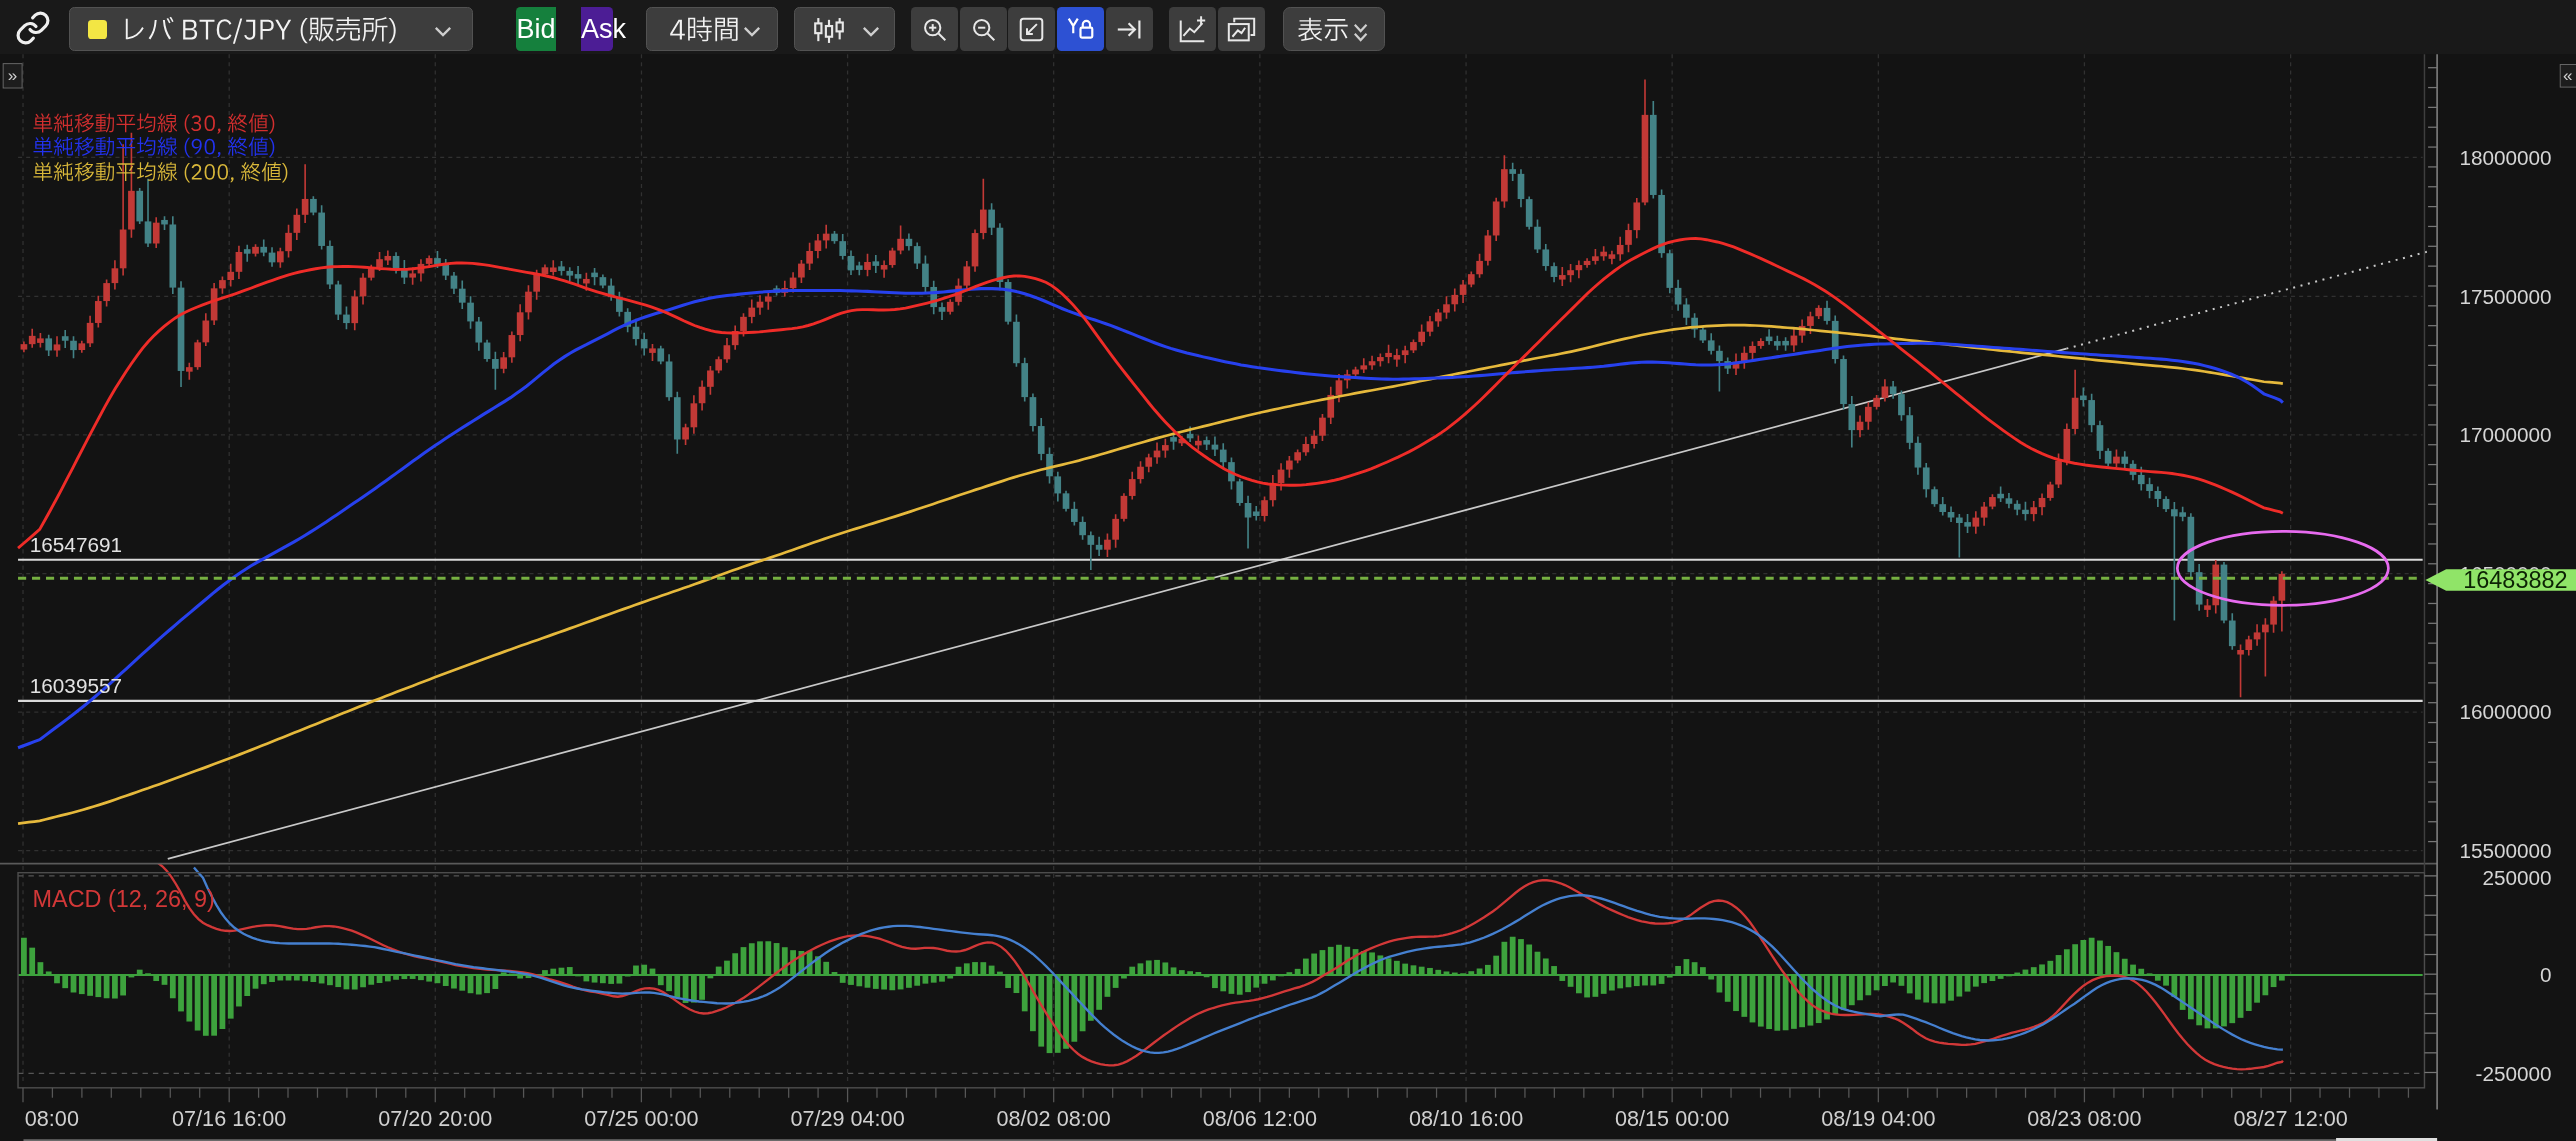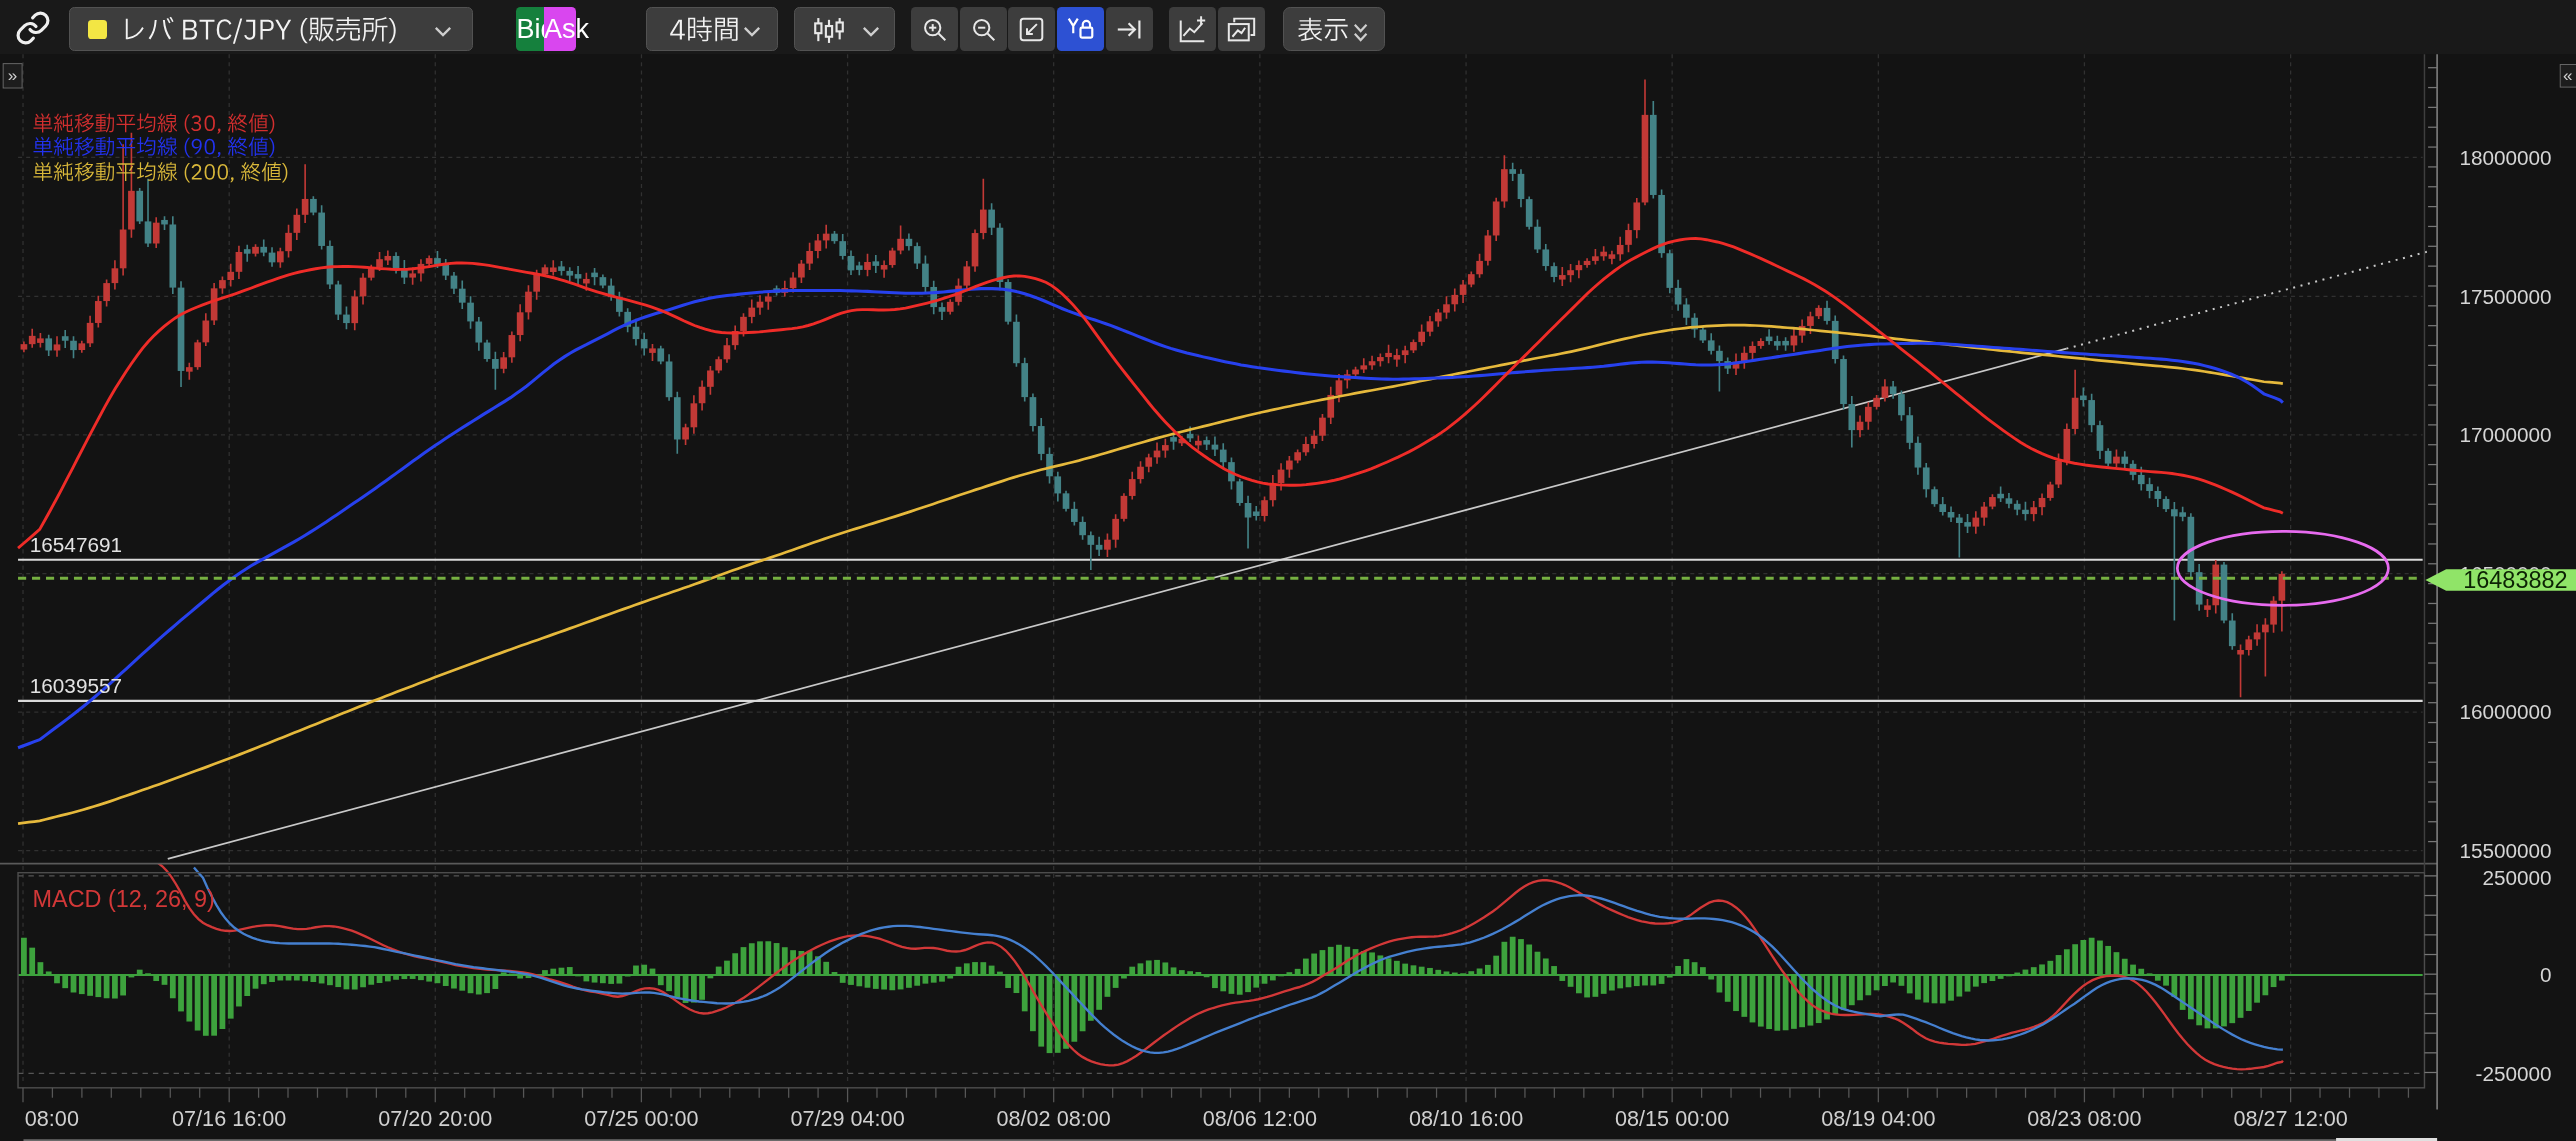--- a/index.html
+++ b/index.html
@@ -820,21 +820,21 @@
  <div class="dd" style="left:69px;width:404px">
    <span class="sw"></span>
         <svg style="position:absolute;left:49px;top:0" width="379" height="44" viewBox="0 0 420 49">
           <path transform="translate(0.0 35.0)" d="M6.54 -0.12L6.54 -22.92L8.67 -22.92L8.67 -2.25Q13.68 -2.91 17.94 -5.88Q22.20 -8.85 24.81 -13.83L26.49 -12.51Q23.73 -7.32 19.06 -4.05Q14.40 -0.78 8.67 -0.12L6.54 -0.12ZM58.14 -19.32Q56.64 -22.41 55.26 -24.42L56.88 -25.17Q58.53 -22.68 59.70 -20.07L58.14 -19.32ZM54.75 -17.91Q53.58 -20.58 51.93 -23.04L53.61 -23.82Q55.44 -20.85 56.37 -18.66L54.75 -17.91ZM31.98 -1.23Q35.13 -5.55 36.70 -10.30Q38.28 -15.06 38.76 -21.75L40.95 -21.60Q40.44 -14.67 38.79 -9.60Q37.14 -4.53 33.93 -0.00L31.98 -1.23ZM50.04 -21.75Q50.52 -15.21 52.14 -10.41Q53.76 -5.61 56.85 -1.23L54.87 -0.00Q51.69 -4.59 50.02 -9.67Q48.36 -14.76 47.85 -21.60L50.04 -21.75ZM70.41 -0.00L70.41 -21.99L79.38 -21.99Q82.08 -21.99 83.64 -20.46Q85.20 -18.93 85.20 -16.35Q85.20 -14.13 84.12 -13.02Q83.04 -11.91 81.66 -11.67L81.66 -11.46Q82.59 -11.40 83.58 -10.84Q84.57 -10.29 85.26 -9.15Q85.95 -8.01 85.95 -6.33Q85.95 -4.53 85.21 -3.09Q84.48 -1.65 83.20 -0.82Q81.93 -0.00 80.31 -0.00L70.41 -0.00ZM79.08 -12.42Q80.70 -12.42 81.60 -13.25Q82.50 -14.07 82.50 -15.57L82.50 -16.62Q82.50 -18.12 81.60 -18.95Q80.70 -19.77 79.08 -19.77L72.93 -19.77L72.93 -12.42L79.08 -12.42ZM79.53 -2.22Q81.30 -2.22 82.28 -3.14Q83.25 -4.05 83.25 -5.70L83.25 -6.81Q83.25 -8.46 82.28 -9.36Q81.30 -10.26 79.53 -10.26L72.93 -10.26L72.93 -2.22L79.53 -2.22ZM105.30 -21.99L105.30 -19.77L98.22 -19.77L98.22 -0.00L95.70 -0.00L95.70 -19.77L88.62 -19.77L88.62 -21.99L105.30 -21.99ZM116.58 0.39Q112.41 0.39 110.10 -2.52Q107.79 -5.43 107.79 -10.86Q107.79 -16.38 110.10 -19.38Q112.41 -22.38 116.58 -22.38Q119.28 -22.38 121.17 -21.13Q123.06 -19.89 124.11 -17.58L122.07 -16.35Q121.35 -18.12 119.95 -19.12Q118.56 -20.13 116.58 -20.13Q113.73 -20.13 112.11 -18.06Q110.49 -15.99 110.49 -12.48L110.49 -9.30Q110.49 -5.79 112.09 -3.82Q113.70 -1.86 116.58 -1.86Q118.65 -1.86 120.09 -2.92Q121.53 -3.99 122.25 -5.88L124.26 -4.62Q123.24 -2.25 121.26 -0.93Q119.28 0.39 116.58 0.39ZM127.98 4.77L125.82 4.77L134.04 -23.31L136.20 -23.31L127.98 4.77ZM144.45 0.39Q142.02 0.39 140.43 -0.94Q138.84 -2.28 138.39 -4.56L140.67 -5.07Q141.03 -3.57 141.97 -2.71Q142.92 -1.86 144.51 -1.86Q146.31 -1.86 147.25 -2.94Q148.20 -4.02 148.20 -6.15L148.20 -19.77L140.61 -19.77L140.61 -21.99L150.72 -21.99L150.72 -5.70Q150.72 -3.87 149.92 -2.49Q149.13 -1.11 147.72 -0.36Q146.31 0.39 144.45 0.39ZM159.00 -0.00L156.48 -0.00L156.48 -21.99L165.21 -21.99Q168.12 -21.99 169.71 -20.31Q171.30 -18.63 171.30 -15.72Q171.30 -12.78 169.71 -11.10Q168.12 -9.42 165.21 -9.42L159.00 -9.42L159.00 -0.00ZM159.00 -19.77L159.00 -11.64L165.21 -11.64Q166.83 -11.64 167.71 -12.49Q168.60 -13.35 168.60 -14.91L168.60 -16.50Q168.60 -18.06 167.71 -18.91Q166.83 -19.77 165.21 -19.77L159.00 -19.77ZM183.06 -8.82L183.06 -0.00L180.54 -0.00L180.54 -8.73L172.98 -21.99L175.86 -21.99L181.83 -11.34L181.92 -11.34L187.83 -21.99L190.71 -21.99L183.06 -8.82ZM201.21 -9.81Q201.21 -12.78 201.97 -15.54Q202.74 -18.30 204.03 -20.46Q205.32 -22.62 206.91 -23.97L209.19 -23.97Q207.54 -22.53 206.23 -20.38Q204.93 -18.24 204.19 -15.82Q203.46 -13.41 203.46 -11.19L203.46 -8.46Q203.46 -6.24 204.19 -3.82Q204.93 -1.41 206.23 0.73Q207.54 2.88 209.19 4.32L206.91 4.32Q205.32 2.97 204.03 0.81Q202.74 -1.35 201.97 -4.09Q201.21 -6.84 201.21 -9.81ZM211.98 -24.09L220.86 -24.09L220.86 -5.64L211.98 -5.64L211.98 -24.09ZM232.53 -4.74Q234.81 -1.59 238.05 0.75L237.06 2.31Q233.76 -0.24 231.45 -3.30Q228.84 -0.06 225.12 2.31L224.16 0.66Q227.79 -1.65 230.34 -4.86Q228.06 -8.40 226.44 -13.32L228.09 -14.01Q229.56 -9.48 231.45 -6.39Q234.06 -10.41 234.96 -15.21L225.36 -15.21Q225.33 -9.03 224.76 -5.07Q224.19 -1.11 222.69 2.31L221.10 1.20Q222.48 -1.89 223.02 -5.76Q223.56 -9.63 223.56 -15.48L223.56 -24.06L237.78 -24.06L237.78 -22.29L225.36 -22.29L225.36 -16.92L236.97 -16.92L236.97 -15.51Q235.71 -9.30 232.53 -4.74ZM219.15 -18.57L219.15 -22.47L213.72 -22.47L213.72 -18.57L219.15 -18.57ZM219.15 -13.05L219.15 -16.98L213.72 -16.98L213.72 -13.05L219.15 -13.05ZM213.72 -11.46L213.72 -7.20L219.15 -7.20L219.15 -11.46L213.72 -11.46ZM218.58 -4.89Q219.24 -3.90 219.94 -2.61Q220.65 -1.32 221.07 -0.27L219.54 0.78Q218.49 -1.80 217.11 -3.93L218.58 -4.89ZM210.27 0.69Q211.23 -0.30 212.22 -1.94Q213.21 -3.57 213.69 -4.86L215.22 -3.99Q214.62 -2.46 213.66 -0.79Q212.70 0.87 211.65 1.98L210.27 0.69ZM254.94 -25.02L254.94 -22.23L267.18 -22.23L267.18 -20.52L254.94 -20.52L254.94 -17.28L265.83 -17.28L265.83 -15.60L242.49 -15.60L242.49 -17.28L253.02 -17.28L253.02 -20.52L241.14 -20.52L241.14 -22.23L253.02 -22.23L253.02 -25.02L254.94 -25.02ZM267.00 -12.66L267.00 -7.29L265.11 -7.29L265.11 -10.98L243.24 -10.98L243.24 -7.29L241.35 -7.29L241.35 -12.66L267.00 -12.66ZM265.26 -0.63L265.26 -5.40L267.18 -4.86L267.18 -0.96Q267.18 0.09 266.68 0.58Q266.19 1.08 265.11 1.08L259.62 1.08Q257.88 1.08 257.16 0.38Q256.44 -0.33 256.44 -1.95L256.44 -9.06L258.42 -9.06L258.42 -2.13Q258.42 -1.32 258.72 -0.97Q259.02 -0.63 259.95 -0.63L265.26 -0.63ZM240.51 0.03Q244.08 -0.99 245.97 -2.23Q247.86 -3.48 248.56 -5.02Q249.27 -6.57 249.48 -8.94L251.43 -8.82Q251.22 -6.03 250.23 -4.08Q249.24 -2.13 247.12 -0.70Q245.01 0.72 241.41 1.74L240.51 0.03ZM297.93 -15.36L297.93 -13.65L293.73 -13.65L293.73 2.25L291.87 2.25L291.87 -13.65L286.53 -13.65Q286.41 -8.07 285.24 -4.35Q284.07 -0.63 281.61 2.34L280.29 0.81Q282.63 -1.92 283.68 -5.54Q284.73 -9.15 284.73 -14.76L284.73 -22.26Q288.60 -22.71 291.37 -23.34Q294.15 -23.97 296.25 -24.84L297.24 -23.31Q293.04 -21.51 286.53 -20.79L286.53 -15.36L297.93 -15.36ZM270.93 -23.76L283.02 -23.76L283.02 -21.99L270.93 -21.99L270.93 -23.76ZM273.81 -8.61Q273.75 -5.22 273.24 -2.69Q272.73 -0.15 271.53 2.34L270.09 0.99Q271.17 -1.20 271.56 -3.75Q271.95 -6.30 271.95 -10.05L271.95 -18.60L282.33 -18.60L282.33 -8.61L273.81 -8.61ZM280.53 -10.26L280.53 -16.95L273.81 -16.95L273.81 -10.26L280.53 -10.26ZM307.11 -9.81Q307.11 -6.84 306.35 -4.09Q305.58 -1.35 304.29 0.81Q303.00 2.97 301.41 4.32L299.13 4.32Q300.78 2.88 302.08 0.73Q303.39 -1.41 304.12 -3.82Q304.86 -6.24 304.86 -8.46L304.86 -11.19Q304.86 -13.41 304.12 -15.82Q303.39 -18.24 302.08 -20.38Q300.78 -22.53 299.13 -23.97L301.41 -23.97Q303.00 -22.62 304.29 -20.46Q305.58 -18.30 306.35 -15.54Q307.11 -12.78 307.11 -9.81Z" fill="#f2f2f2"></path>
         </svg>
    <svg class="chev" style="right:20px" width="18" height="10.8" viewBox="0 0 20 12">
           <path d="M2 2 L10 10 L18 2" stroke="#cfcfcf" stroke-width="2.6" fill="none"></path>
         </svg>
  </div>
  <div class="btn" style="left:516px;width:40px;background:#15803d;border-radius:4.5px 0 0 4.5px">Bid</div>
- <div class="btn" style="left:544px;width:32px;background:#d946ef;border-radius:0 4.5px 4.5px 0">Ask</div>
+ <div class="btn" style="left:581px;width:32px;background:#4c1d95;border-radius:0 4.5px 4.5px 0">Ask</div>
  <div class="dd" style="left:646px;width:132px">
    <svg style="position:absolute;left:21.6px;top:0" width="90" height="44" viewBox="0 0 100 49">
           <path transform="translate(0.0 35.0)" d="M14.28 -4.35L14.28 -0.00L11.88 -0.00L11.88 -4.35L1.20 -4.35L1.20 -6.57L10.53 -21.99L14.28 -21.99L14.28 -6.45L17.52 -6.45L17.52 -4.35L14.28 -4.35ZM11.88 -20.04L11.73 -20.04L3.57 -6.45L11.88 -6.45L11.88 -20.04ZM47.58 -13.62L43.59 -13.62L43.59 -9.51L47.28 -9.51L47.28 -7.80L43.59 -7.80L43.59 0.03Q43.59 1.05 43.12 1.51Q42.66 1.98 41.64 1.98L37.11 1.98L36.60 0.24L41.76 0.24L41.76 -7.80L30.75 -7.80L30.75 -9.51L41.76 -9.51L41.76 -13.62L30.42 -13.62L30.42 -15.33L37.74 -15.33L37.74 -19.56L31.02 -19.56L31.02 -21.21L37.74 -21.21L37.74 -25.17L39.57 -25.17L39.57 -21.21L46.86 -21.21L46.86 -19.56L39.57 -19.56L39.57 -15.33L47.58 -15.33L47.58 -13.62ZM23.07 1.11L21.18 1.11L21.18 -24.06L29.10 -24.06L29.10 -1.65L23.07 -1.65L23.07 1.11ZM27.33 -14.28L27.33 -22.41L23.01 -22.41L23.01 -14.28L27.33 -14.28ZM23.01 -12.60L23.01 -3.33L27.33 -3.33L27.33 -12.60L23.01 -12.60ZM33.87 -6.60Q34.83 -5.73 35.83 -4.60Q36.84 -3.48 37.59 -2.40L36.27 -1.29Q35.52 -2.34 34.50 -3.49Q33.48 -4.65 32.58 -5.46L33.87 -6.60ZM51.51 -24.06L62.25 -24.06L62.25 -14.10L53.43 -14.10L53.43 1.98L51.51 1.98L51.51 -24.06ZM65.07 -24.06L76.29 -24.06L76.29 -0.15Q76.29 0.75 75.82 1.15Q75.36 1.56 74.28 1.56L69.90 1.56L69.57 -0.12L74.37 -0.12L74.37 -14.10L65.07 -14.10L65.07 -24.06ZM53.43 -19.92L60.45 -19.92L60.45 -22.50L53.43 -22.50L53.43 -19.92ZM66.87 -19.92L74.37 -19.92L74.37 -22.50L66.87 -22.50L66.87 -19.92ZM53.43 -15.66L60.45 -15.66L60.45 -18.42L53.43 -18.42L53.43 -15.66ZM66.87 -15.66L74.37 -15.66L74.37 -18.42L66.87 -18.42L66.87 -15.66ZM57.54 -11.58L69.90 -11.58L69.90 -0.93L59.43 -0.93L59.43 0.81L57.54 0.81L57.54 -11.58ZM68.04 -7.14L68.04 -10.08L59.40 -10.08L59.40 -7.14L68.04 -7.14ZM59.40 -5.70L59.40 -2.43L68.04 -2.43L68.04 -5.70L59.40 -5.70Z" fill="#f2f2f2"></path>
         </svg>
    <svg class="chev" style="right:16px" width="18" height="10.8" viewBox="0 0 20 12">
           <path d="M2 2 L10 10 L18 2" stroke="#cfcfcf" stroke-width="2.6" fill="none"></path>
         </svg>
  </div>
  <div class="dd" style="left:794px;width:101px">
    <svg style="position:absolute;left:18px;top:10px" width="32" height="25" viewBox="0 0 36 28" stroke="#e8e8e8" fill="none" stroke-width="2.4">

